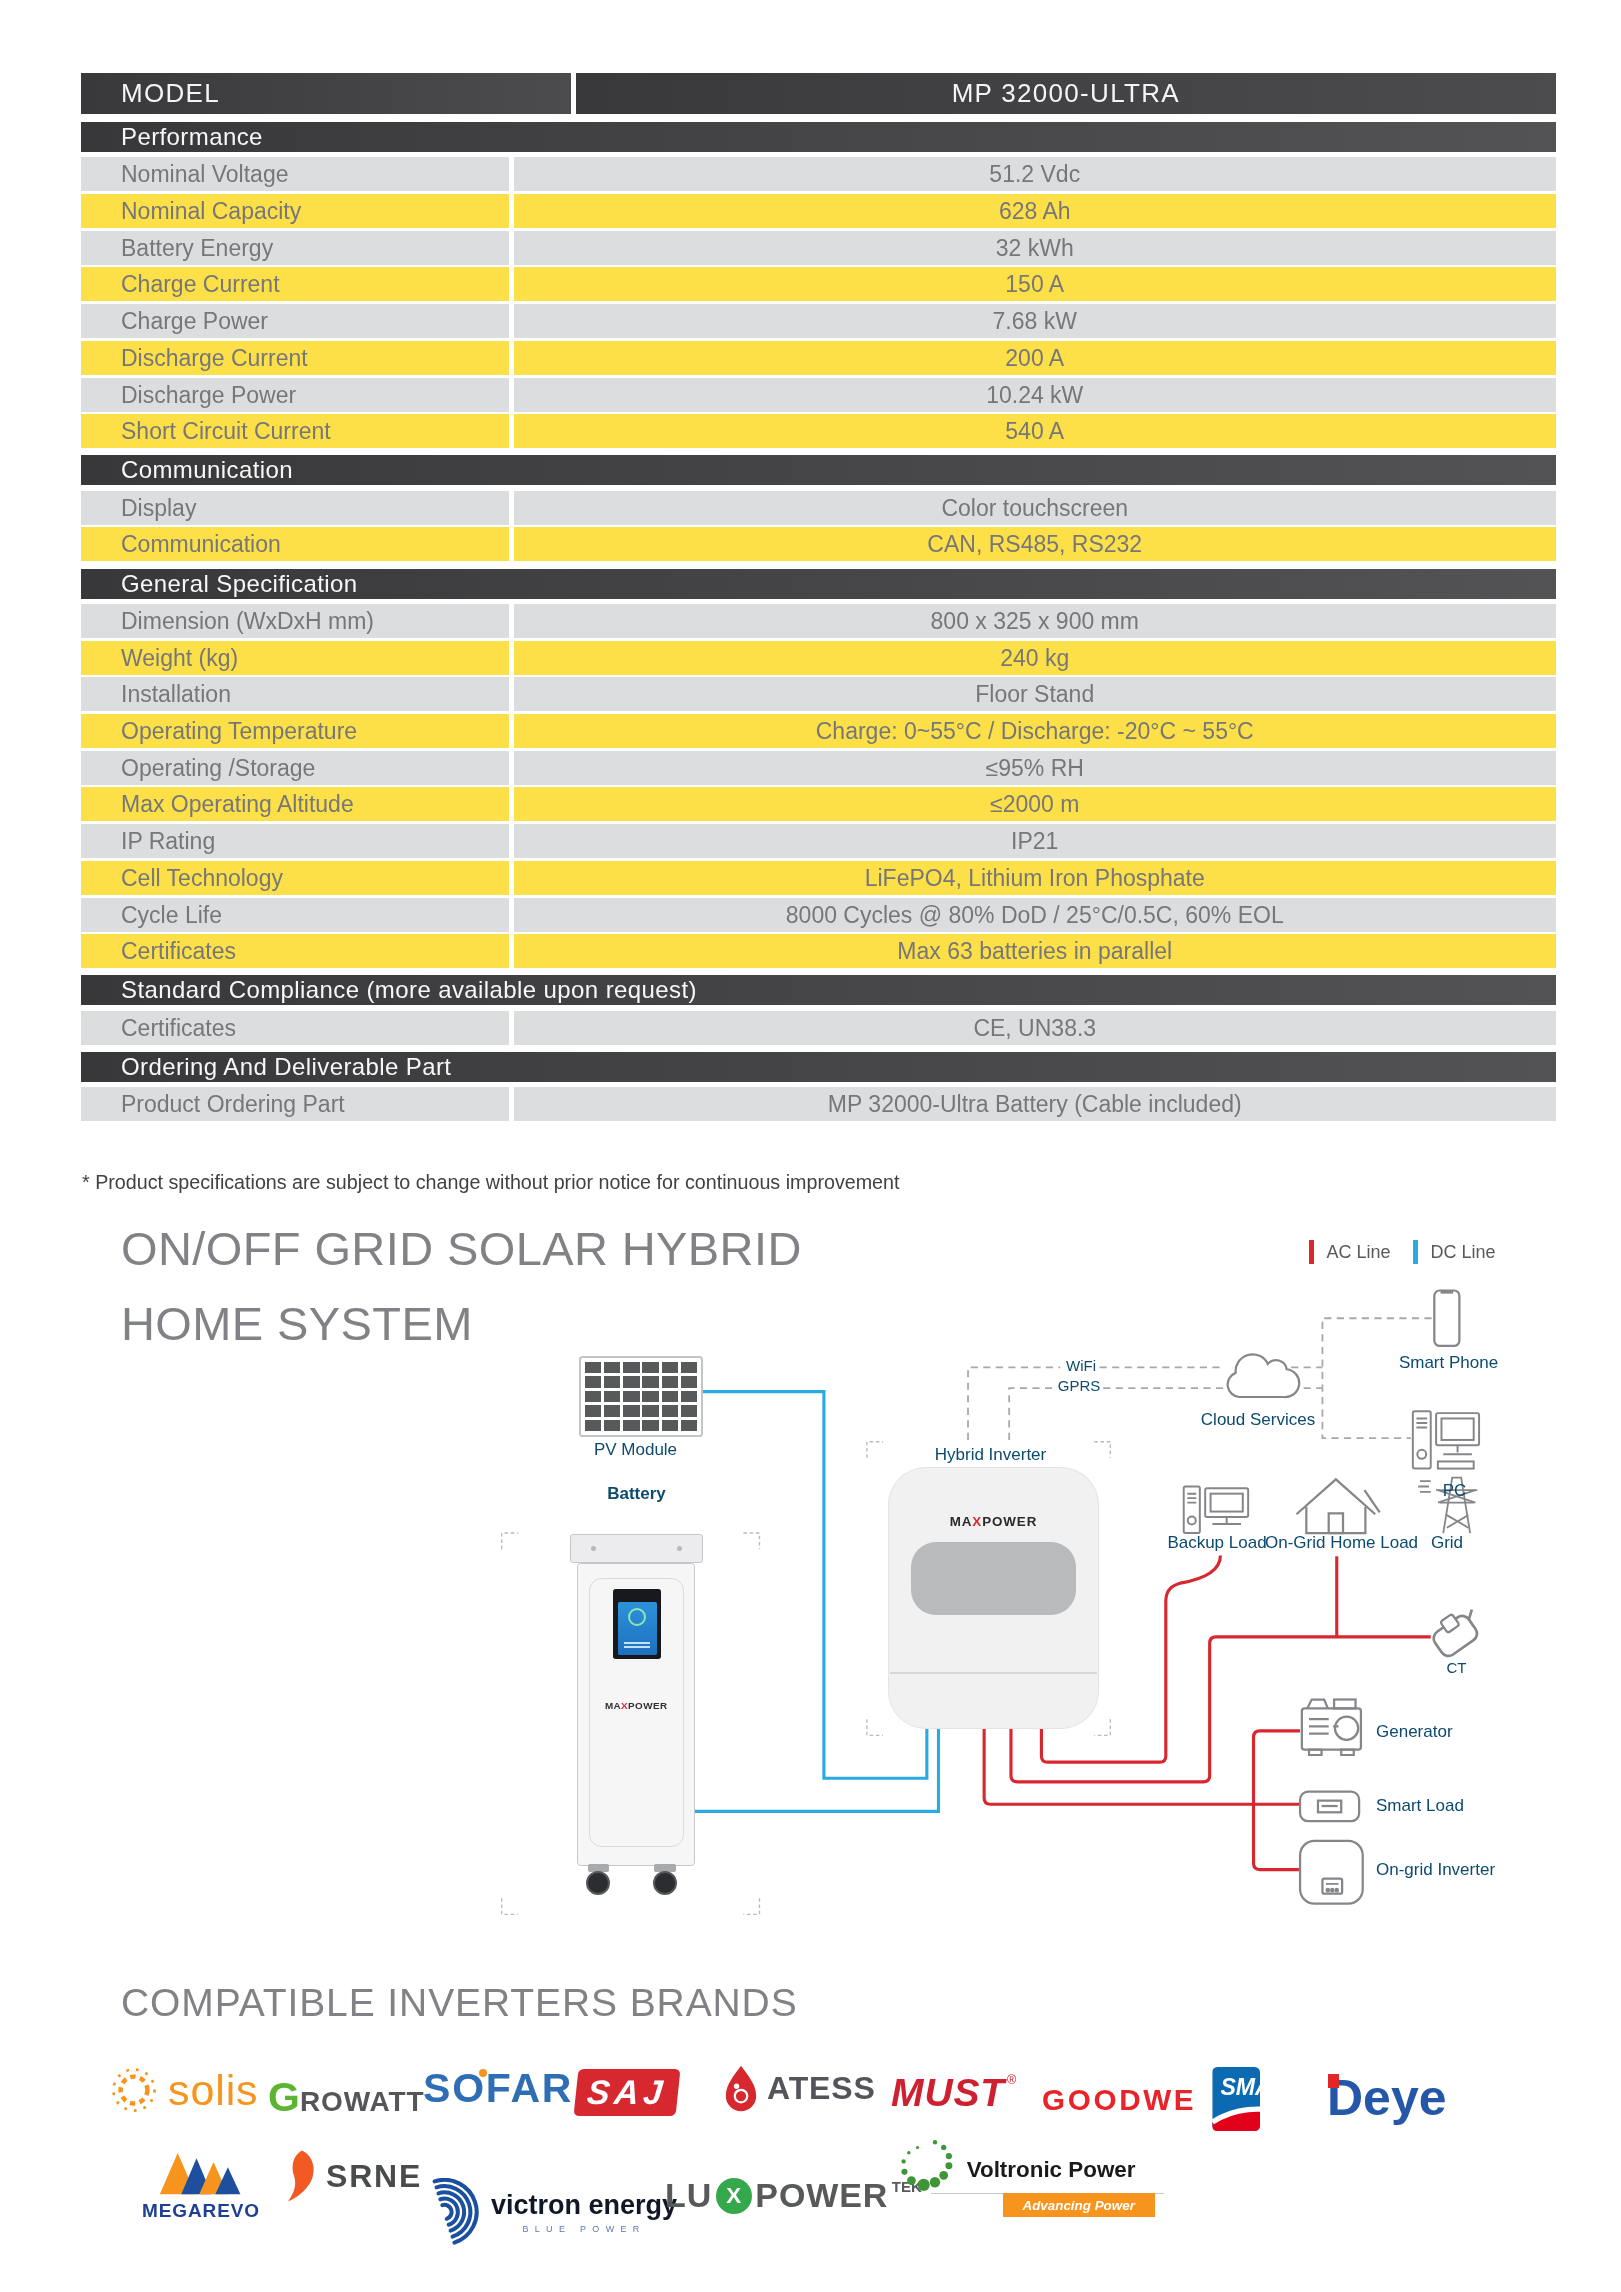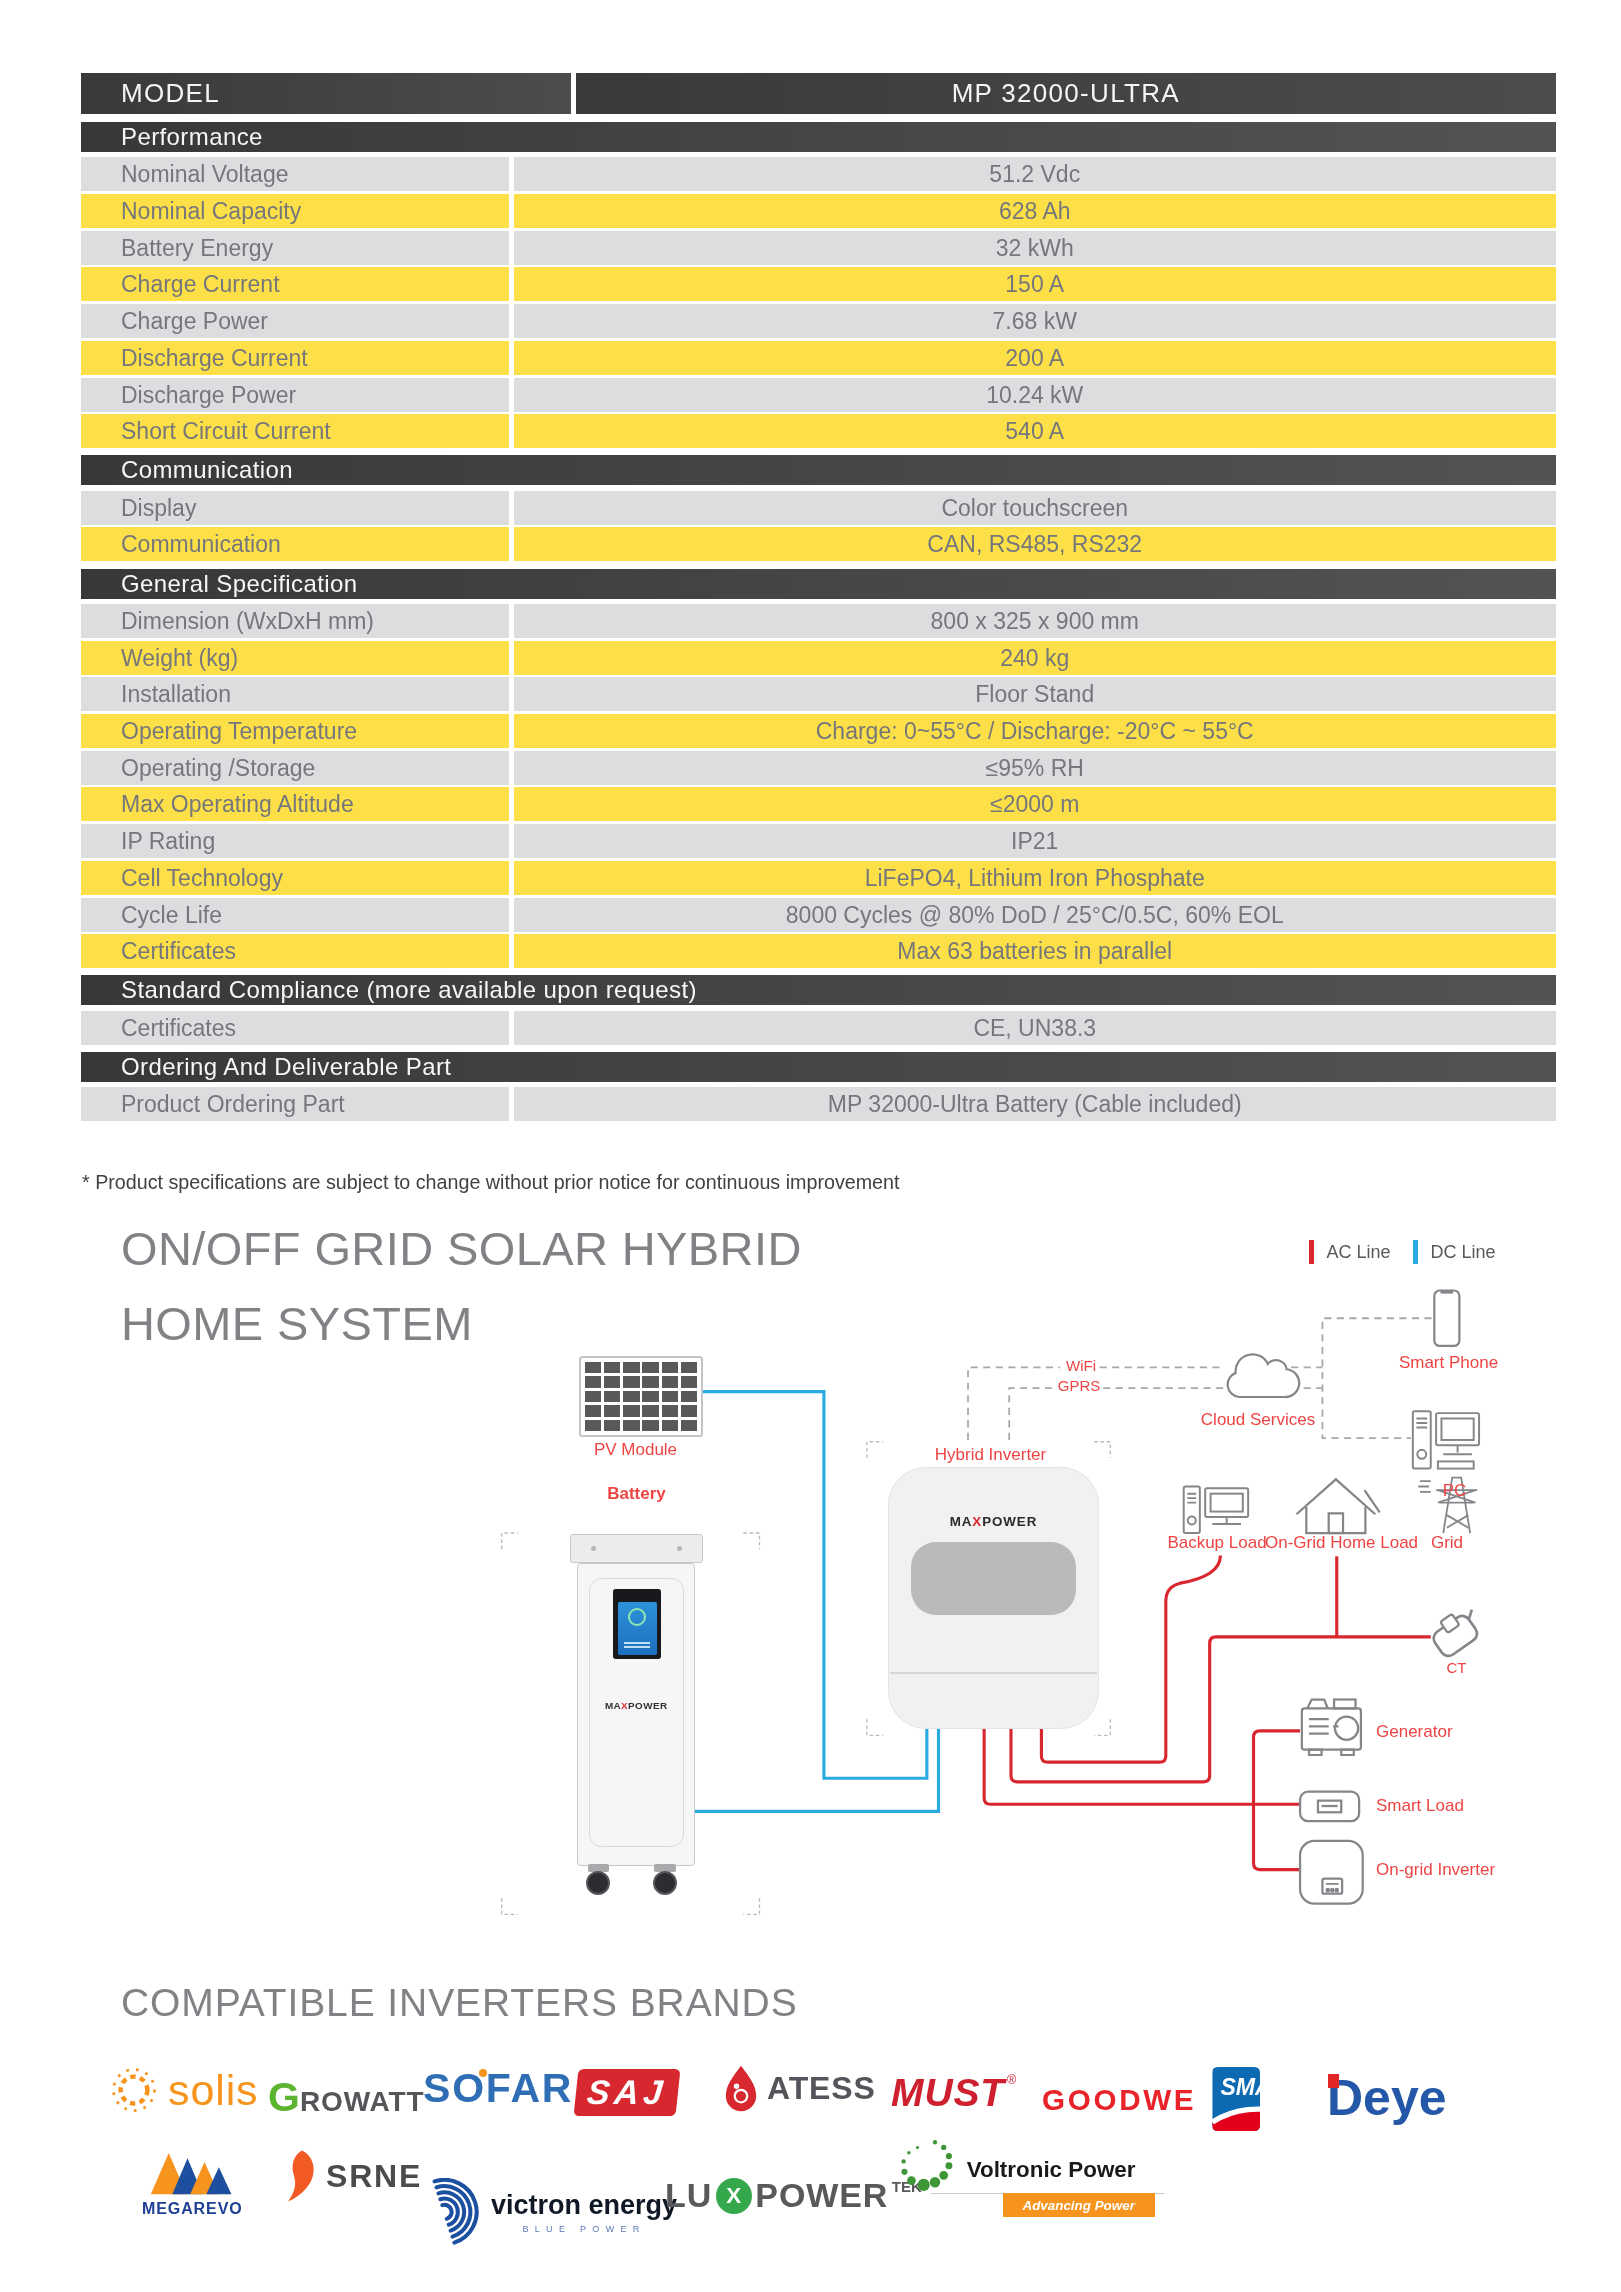--- a/index.html
+++ b/index.html
@@ -24,21 +24,21 @@
   .footnote{position:absolute;left:82px;top:1171px;font-size:19.7px;color:#414042;}
 
   
   .diagram-title{position:absolute;left:121px;top:1211px;font-size:47px;line-height:75px;
     color:#808285;letter-spacing:0.4px;}
   .legend{position:absolute;top:1240px;height:27px;font-size:18px;color:#58595b;}
   .legend-bar{display:inline-block;width:5.4px;height:24px;vertical-align:middle;margin-right:7.2px;}
   .lg-ac{left:1309px;} .lg-dc{left:1413px;}
   .legend span{vertical-align:middle;}
 
-  .dlabel{position:absolute;font-size:17px;color:#ef4444;text-align:center;white-space:nowrap;}
+  .dlabel{position:absolute;font-size:17px;color:#0c4a6e;text-align:center;white-space:nowrap;}
   .dlabel.small{font-size:15px;}
   .dlabel.leftal{text-align:left;}
 
   .diagram-svg{position:absolute;left:0;top:1218px;}
 
   
   .pv{position:absolute;left:579px;top:1356px;width:124px;height:81px;background:#fff;
       border:2.7px solid #c3c4c6;border-radius:3.6px;box-sizing:border-box;padding:3.6px;}
   .pv-grid{display:grid;width:100%;height:100%;grid-template-columns:repeat(6,1fr);
       grid-template-rows:repeat(5,1fr);gap:2.7px;}
@@ -98,21 +98,21 @@
   .must-txt{font-size:39px;font-weight:800;font-style:italic;color:#cf2030;letter-spacing:0.9px;}
   .must-reg{font-size:12.5px;color:#cf2030;margin-top:1.8px;}
   .b-goodwe{left:1042px;top:2083px;}
   .goodwe-txt{font-size:29.6px;font-weight:800;color:#e8232a;letter-spacing:2.7px;text-align:right;}
   .b-sma{left:1212px;top:2067px;}
   .sma-wrap{width:48px;height:64px;border-radius:5.4px;overflow:hidden;}
   .b-deye{left:1327px;top:2069px;position:absolute;}
   .deye-txt{font-size:50px;font-weight:bold;color:#2457a7;}
   .deye-red{position:absolute;left:0.9px;top:5.4px;width:10.7px;height:13.4px;background:#e02726;}
   .b-megarevo{left:142px;top:2142px;flex-direction:column;gap:1.8px;align-items:center;}
-  .megarevo-txt{font-size:16px;font-weight:bold;color:#1d3f94;letter-spacing:0.9px;}
+  .megarevo-txt{font-size:19px;font-weight:bold;color:#1d3f94;letter-spacing:0.9px;}
   .b-srne{left:283px;top:2148px;}
   .srne-txt{font-size:32px;font-weight:bold;color:#4a4b4d;letter-spacing:1.8px;}
   .b-victron{left:432px;top:2178px;}
   .victron-col{display:flex;flex-direction:column;align-items:center;}
   .victron-name{font-size:27px;font-weight:bold;color:#101726;}
   .victron-sub{font-size:9px;letter-spacing:6.3px;color:#5b79b5;margin-top:3.6px;}
   .b-lux{left:665px;top:2176px;align-items:center;gap:3.6px;}
   .lux-txt{font-size:34px;font-weight:800;color:#58595b;letter-spacing:0.9px;}
   .lux-circle{width:36px;height:36px;border-radius:50%;background:#35a84c;color:#fff;display:flex;
       align-items:center;justify-content:center;font-size:22.4px;font-weight:800;}

